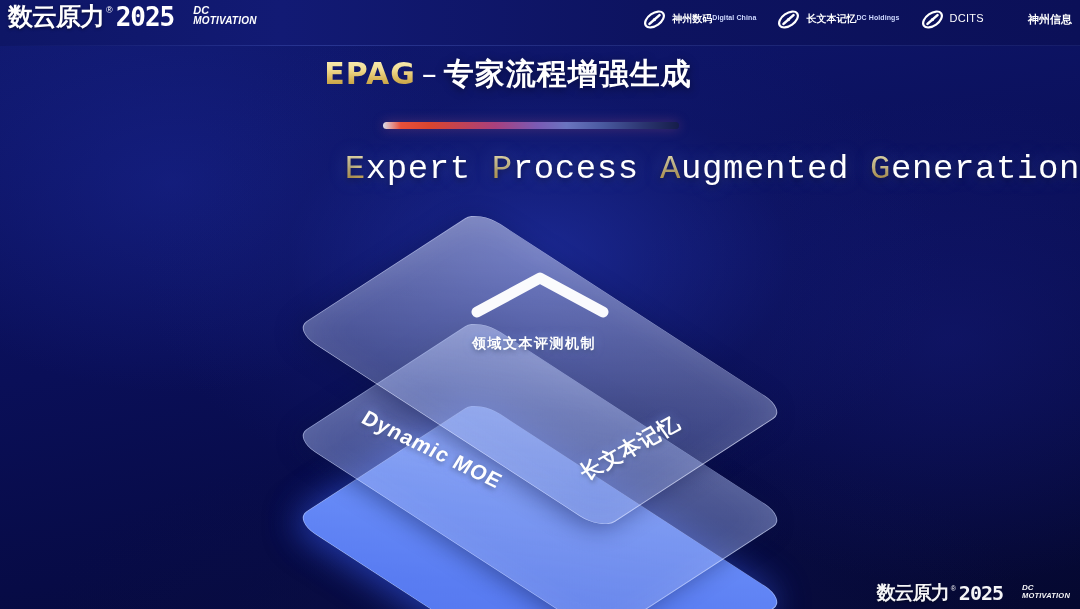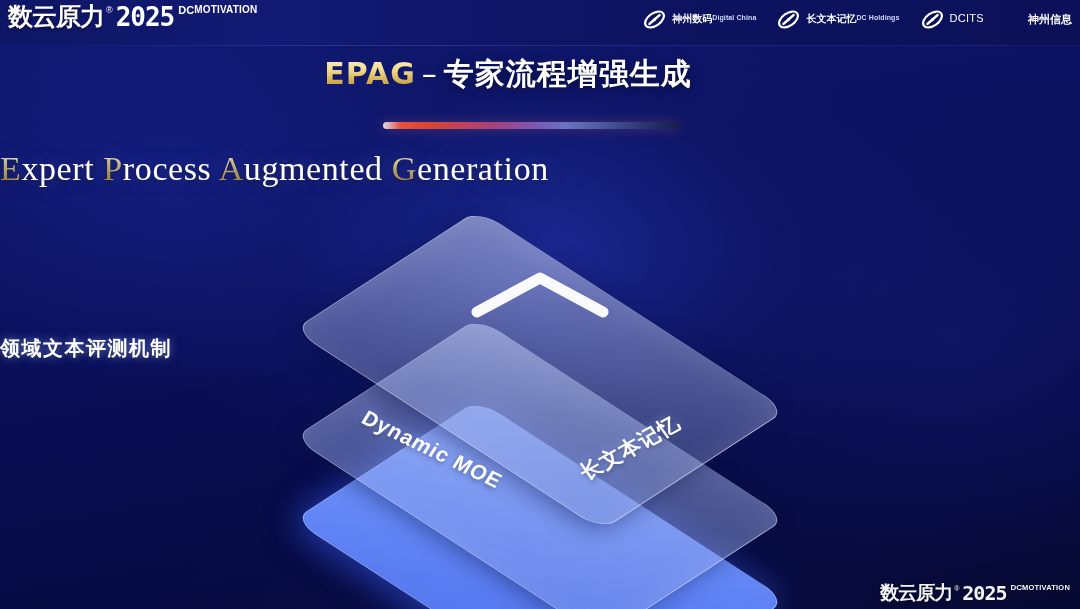--- a/index.html
+++ b/index.html
@@ -44,21 +44,21 @@
     font-family:Liberation Sans, sans-serif;
     text-shadow:0 1px 3px rgba(0,0,0,0.5);
   }
   .brand-reg { font-size:9px; color:#ffffff; line-height:1; margin-top:2px; }
   .brand-year {
     font-size:26px; font-weight:bold; color:#ffffff; line-height:1;
     letter-spacing:-1px; margin-left:1px;
     font-family:"DejaVu Sans Mono","Liberation Mono",monospace;
     text-align:center;
   }
-  .brand-dc-wrap{ display:flex; flex-direction:row; margin-left:2px; margin-top:1px; }
+  .brand-dc-wrap{ display:flex; flex-direction:column; margin-left:17px; margin-top:1px;font-style:italic; }
   .brand-dc { font-size:11px; font-weight:bold; color:#ffffff; line-height:1; letter-spacing:0px; }
   .brand-mot { font-size:10px; font-weight:bold; color:#ffffff; line-height:1.05; letter-spacing:0.2px; }
 
   
   #live-title {
     position:absolute; left:8px; top:52px;
     font-size:23px; font-weight:bold; color:#ffffff;
     letter-spacing:0.5px;
     font-family:"DejaVu Sans","Liberation Sans",sans-serif;
     text-shadow:0 2px 6px rgba(0,0,0,0.55);
@@ -114,24 +114,24 @@
       #6a74c0 62%,
       #4a5aa0 74%,
       #2b3570 88%,
       #151d4a 100%);
     box-shadow:0 0 12px rgba(160,80,120,0.45);
   }
 
   
   #eng-subtitle {
     position:absolute; left:0; top:150px; width:1080px;
-    text-align:left;
+    text-align:right;
     font-size:34px;
     letter-spacing:0.6px;
-    font-family:Liberation Serif, serif;
+    font-family:Liberation Mono, monospace;
     color:#ffffff;
     text-shadow:0 0 18px rgba(120,150,255,0.35), 0 2px 6px rgba(0,0,0,0.45);
   }
   #eng-subtitle .cap {
     background:linear-gradient(180deg,#fbf0bd 0%,#eedb95 40%,#cfa94f 75%,#a9842f 100%);
     -webkit-background-clip:text; background-clip:text;
     color:transparent; -webkit-text-fill-color:transparent;
   }
 
   
@@ -186,22 +186,22 @@
   
   .layer-label {
     position:absolute;
     color:#ffffff;
     font-weight:bold;
     white-space:nowrap;
     text-shadow:0 0 10px rgba(140,170,255,0.75), 0 2px 5px rgba(0,0,0,0.45);
     font-family:"DejaVu Sans","Liberation Sans",sans-serif;
   }
   #label-top {
-    left:0; width:1068px; top:335px;
-    font-size:20px; letter-spacing:1.5px;
+    left:0; width:1068px; text-align:center; top:335px;
+    font-size:14px; letter-spacing:1.5px;
   }
   #label-bot {
     left:0; width:1080px; text-align:center; top:509px;
     font-size:19px; letter-spacing:1.5px; color:#eef3ff;
     text-shadow:0 0 12px rgba(150,180,255,0.85), 0 2px 5px rgba(20,40,120,0.6);
   }
   #label-mid-left {
     left:370px; top:406px;
     font-size:21px; letter-spacing:1px;
     transform:rotate(26deg) skewX(-6deg);

